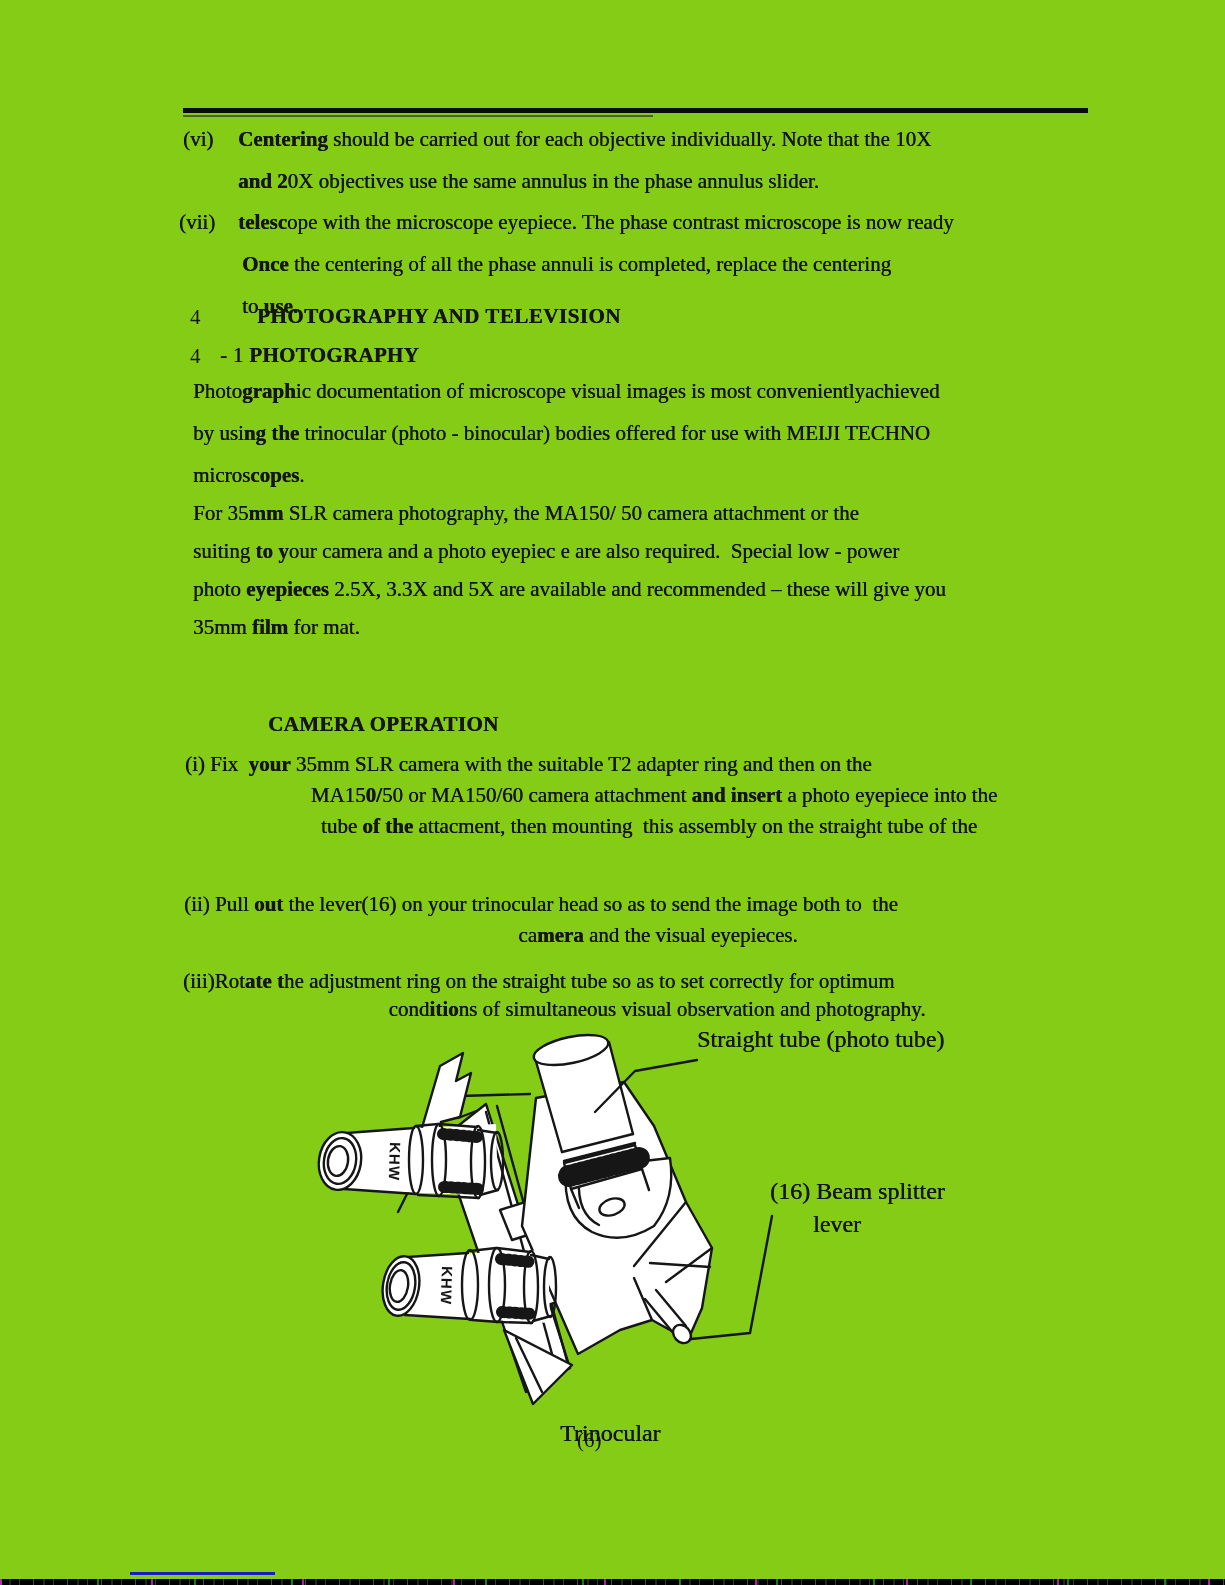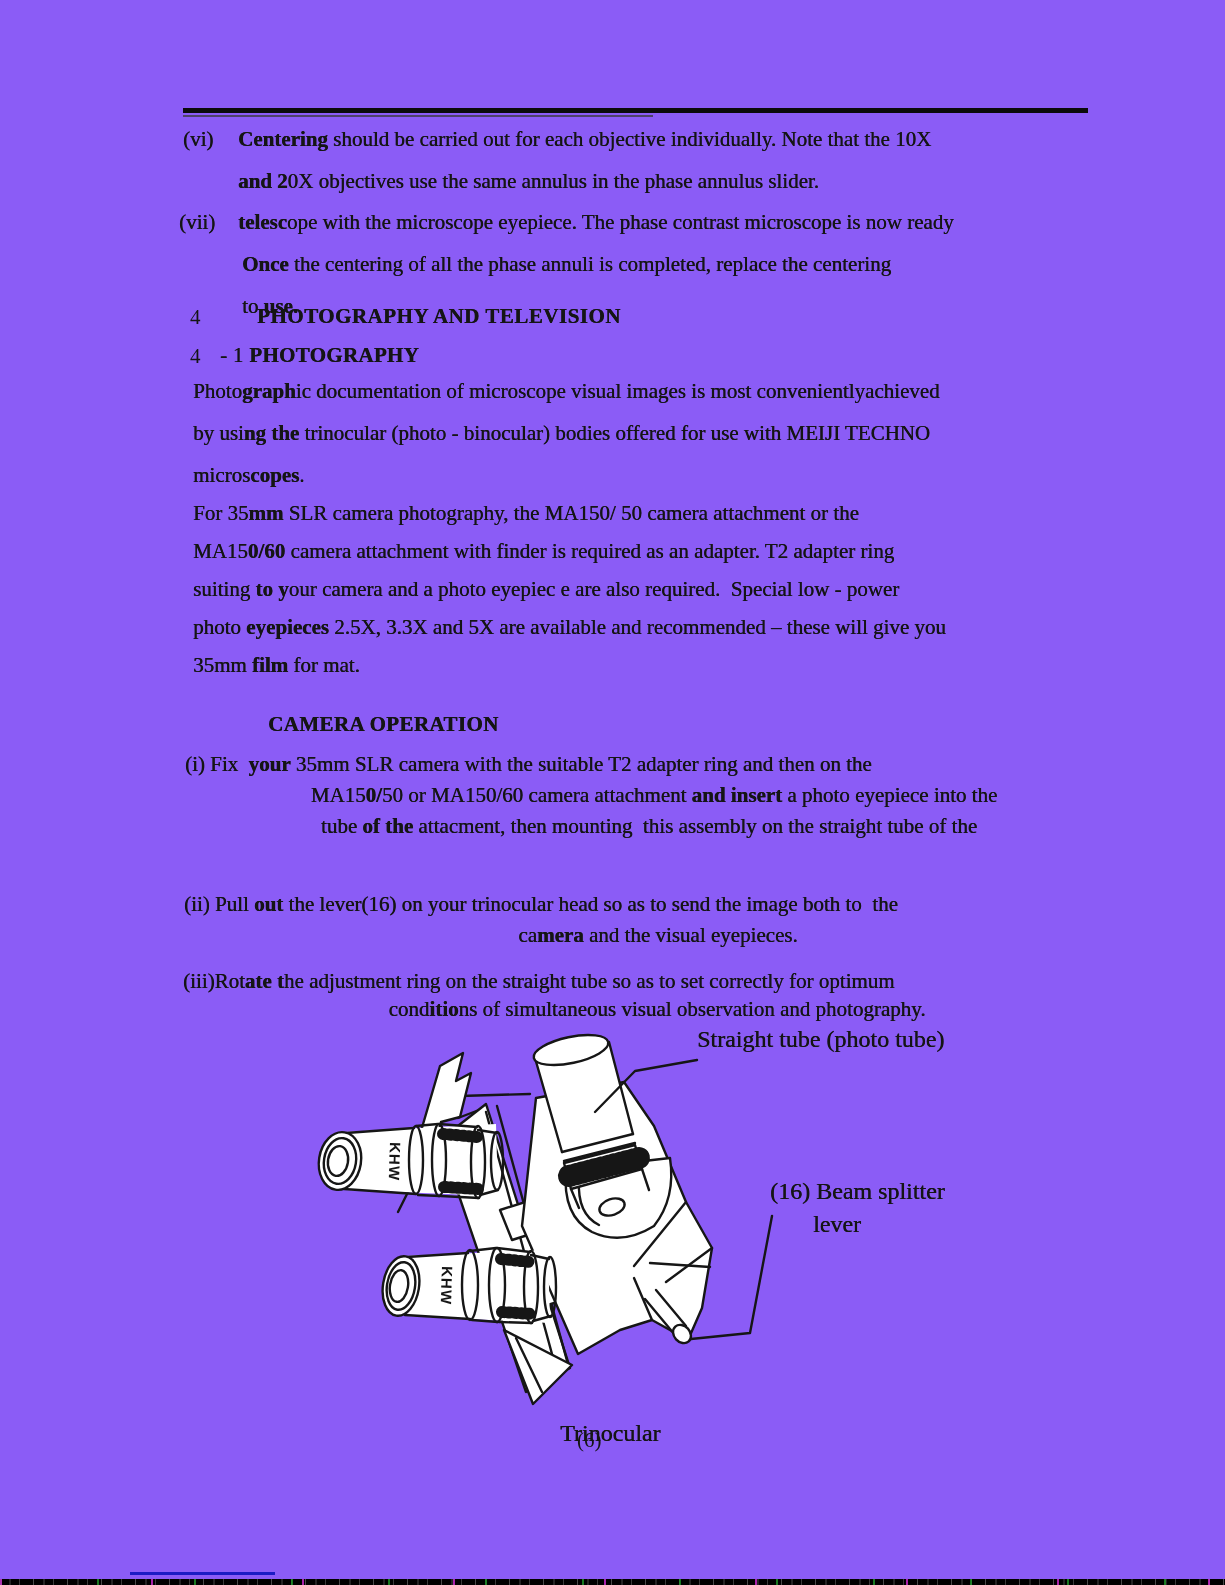--- a/index.html
+++ b/index.html
@@ -1,17 +1,17 @@
 <!DOCTYPE html>
 <html><head>
 <meta charset="utf-8">
 <style>
   html,body { margin:0; padding:0; background:#e8e8e8; }
   .page {
-    position:relative; width:1225px; height:1585px; background:#8b5cf6;
+    position:relative; width:1225px; height:1585px; background:#84cc16;
     font-family:"Liberation Serif","DejaVu Serif",serif;
     color:#151515; overflow:hidden;
   }
   .abs { position:absolute; }
   .line { white-space:pre; }
   b { font-weight:bold;margin-top:26px; }
   .bodytext { font-size:21px; line-height:27px; }
   .smudge { text-shadow:0.4px 0 0 currentColor; }
 
   .rule-top      { left:183px; top:108px; width:905px; height:5px; background:#0b0b0b; }
@@ -91,21 +91,20 @@
   <div class="abs s41-num bodytext">4</div>
   <div class="abs s41-rest bodytext smudge">- 1 <b>PHOTOGRAPHY</b></div>
 
   <div class="abs para-photographic bodytext smudge">
       <div class="line">Photo<b>graph</b>ic documentation of microscope visual images is most convenientlyachieved</div>
       <div class="line">by usi<b>ng the</b> trinocular (photo - binocular) bodies offered for use with MEIJI TECHNO</div>
       <div class="line">micros<b>copes</b>.</div>
     </div>
   <div class="abs para-for35mm bodytext smudge">
       <div class="line">For 35<b>mm</b> SLR camera photography, the MA150/ 50 camera attachment or the</div>
-      <div class="line">MA15<b>0/60</b> camera attachment with finder is required as an adapter. T2 adapter ring</div>
       <div class="line">suiting <b>to y</b>our camera and a photo eyepiec e are also required.  Special low - power</div>
       <div class="line">photo <b>eyepieces</b> 2.5X, 3.3X and 5X are available and recommended – these will give you</div>
       <div class="line">35mm <b>film</b> for mat.</div>
     </div>
 
   <div class="abs camera-heading bodytext smudge"><b>CAMERA OPERATION</b></div>
 
   <div class="abs step-i step-lines bodytext smudge">
       <div class="line">(i) Fix  <b>your</b> 35mm SLR camera with the suitable T2 adapter ring and then on the</div>
       <div class="line">MA15<b>0/</b>50 or MA150/60 camera attachment <b>and insert</b> a photo eyepiece into the</div>

